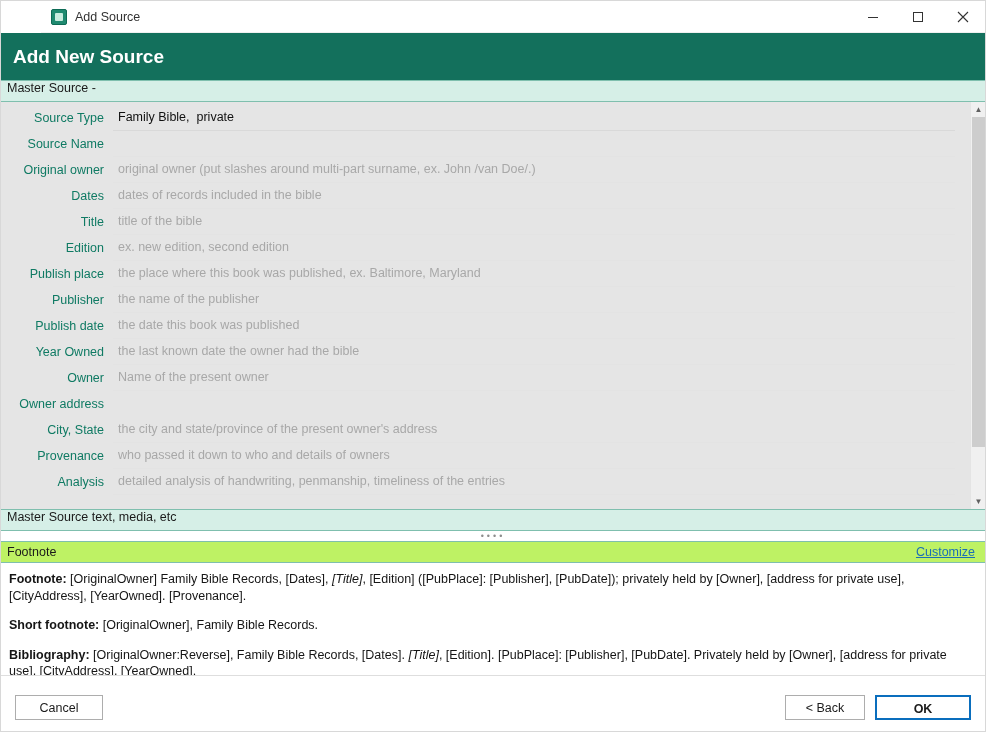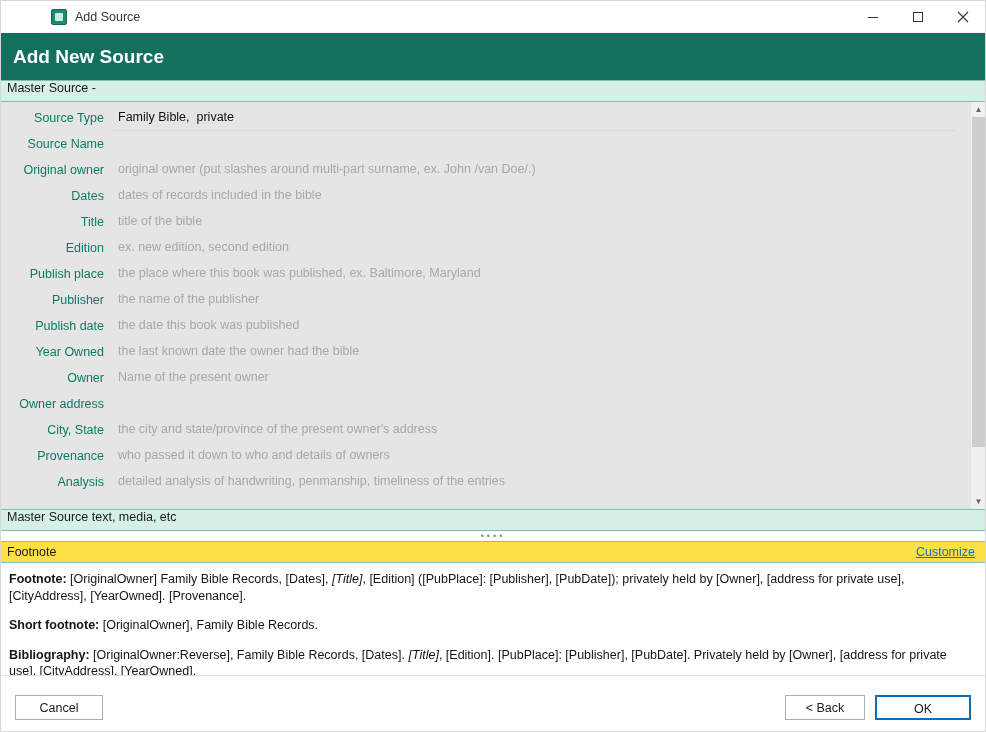--- a/index.html
+++ b/index.html
@@ -194,21 +194,21 @@
     letter-spacing: 3px;
     color: #8d8d8d;
     font-size: 9px;
     line-height: 9px;
   }
 
   
   .footnote-bar {
     height: 22px;
     min-height: 22px;
-    background: #fde047;
+    background: #bef264;
     border-top: 1px solid #7fbfae;
     border-bottom: 1px solid #7fbfae;
     display: flex;
     align-items: center;
     padding: 0 10px 0 6px;
     box-sizing: border-box;
     font-size: 12.5px;
     color: #1a1a1a;
   }
   .footnote-bar .spacer { flex: 1; }
@@ -253,21 +253,21 @@
     color: #1b1b1b;
     background: #ffffff;
     border: 1px solid #adadad;
     box-sizing: border-box;
     cursor: pointer;
     margin-top: 8px;
   }
   .btn.primary {
     border: 2px solid #0a6ebd;
     min-width: 96px;
-    font-weight: normal;
+    font-weight: bold;
   }
   .btn.back { margin-right: 10px; min-width: 80px; }
 </style>
 </head>
 <body>
 
 <div class="window">
 
   <div class="titlebar">
     <div class="app-icon"></div>

